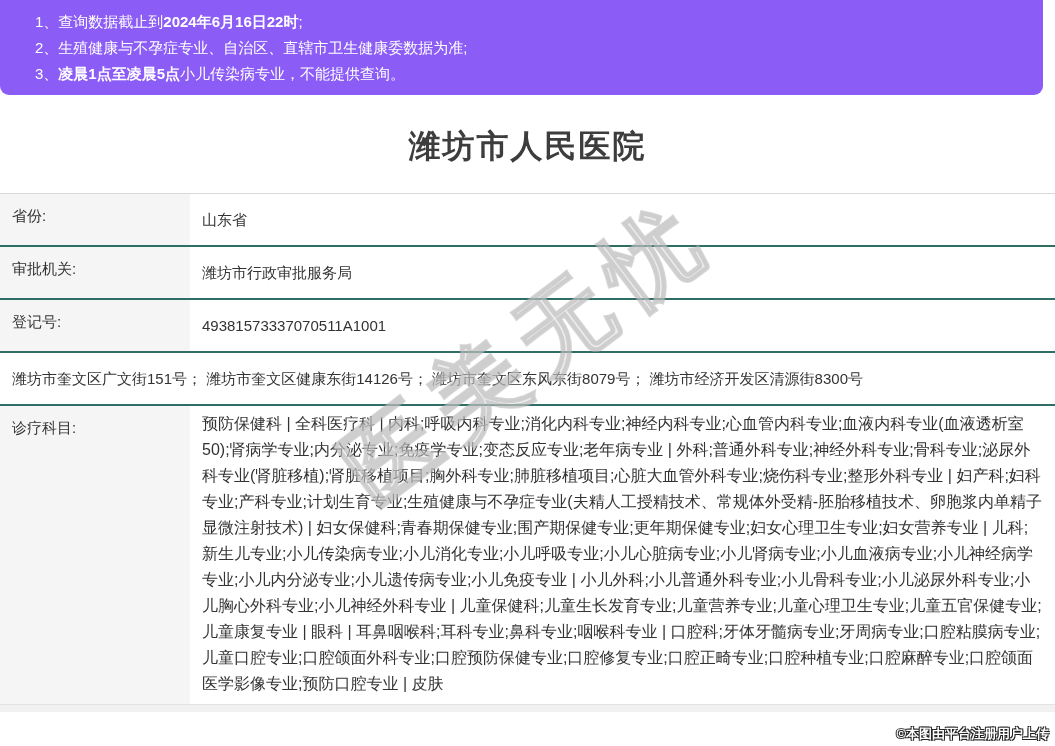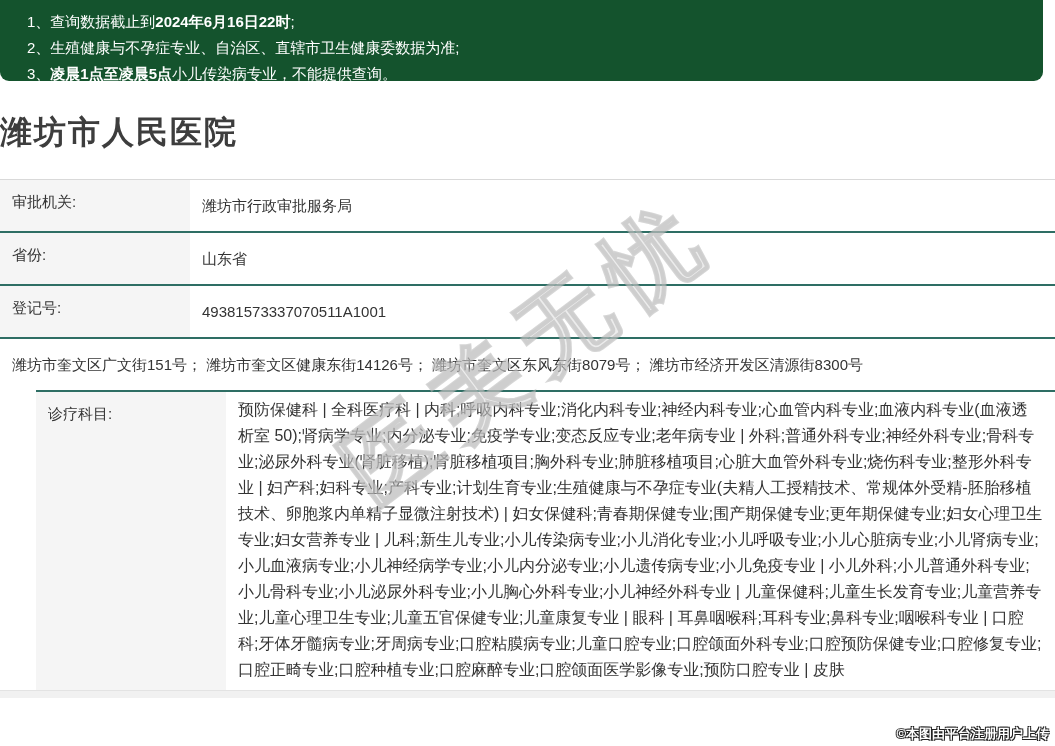--- a/index.html
+++ b/index.html
@@ -5,34 +5,35 @@
   * { margin: 0; padding: 0; box-sizing: border-box; }
   html, body {
     width: 1055px; height: 746px;
     overflow: hidden;
     background: #ffffff;
     font-family: "Liberation Sans", "DejaVu Sans", sans-serif;
     position: relative;
   }
   
   .notice {
-    width: 1043px; height: 81px;
-    background: #14532d;
+    width: 1043px; height: 95px;
+    background: #8b5cf6;
     border-radius: 0 0 9px 9px;
-    padding: 9px 20px 0 27px;
+    padding: 9px 20px 0 35px;
     color: #ffffff;
   }
   .notice-line {
     font-size: 15px;
     line-height: 26px;
     white-space: nowrap;
   }
   .notice-line b { font-weight: bold; }
   
   .page-title {
+    text-align: center;
     font-size: 32px;
     color: #3d3d3d;
     letter-spacing: 2px;
     margin-top: 30px;
     margin-bottom: 24px;
   }
   
   .info-table {
     width: 100%;
     border-top: 1px solid #d9d9d9;
@@ -52,21 +53,21 @@
     padding: 13px 12px 13px 12px;
     font-size: 15px;
     color: #333333;
     line-height: 25px;
   }
   .row-diagnosis .cell-value {
     font-size: 16px;
     line-height: 26px;
     padding-top: 5px;
   }
-  .row-diagnosis { height: 300px; overflow: hidden; margin-left: 36px; }
+  .row-diagnosis { height: 300px; overflow: hidden; }
   .table-bottom-strip {
     width: 100%; height: 8px;
     background: #f1f1f1;
     border-top: 1px solid #e3e3e3;
   }
   
   .diag-watermark {
     position: absolute;
     left: 355px; top: 420px;
     transform: rotate(-37deg);
@@ -100,26 +101,26 @@
 <div class="notice">
   <div class="notice-line"><span>1、</span><span>查询数据截止到</span><b>2024年6月16日22时</b><span>;</span></div>
   <div class="notice-line"><span>2、</span><span>生殖健康与不孕症专业、自治区、直辖市卫生健康委数据为准;</span><b></b><span></span></div>
   <div class="notice-line"><span>3、</span><span></span><b>凌晨1点至凌晨5点</b><span>小儿传染病专业，不能提供查询。</span></div>
 </div>
 
 <h1 class="page-title">潍坊市人民医院</h1>
 
 <div class="info-table">
   <div class="row">
+    <div class="cell-label">省份:</div>
+    <div class="cell-value">山东省</div>
+  </div>
+  <div class="row">
     <div class="cell-label">审批机关:</div>
     <div class="cell-value">潍坊市行政审批服务局</div>
-  </div>
-  <div class="row">
-    <div class="cell-label">省份:</div>
-    <div class="cell-value">山东省</div>
   </div>
   <div class="row">
     <div class="cell-label">登记号:</div>
     <div class="cell-value">49381573337070511A1001</div>
   </div>
   <div class="row">
     <div class="cell-value">潍坊市奎文区广文街151号； 潍坊市奎文区健康东街14126号； 潍坊市奎文区东风东街8079号； 潍坊市经济开发区清源街8300号</div>
   </div>
   <div class="row row-diagnosis">
     <div class="cell-label">诊疗科目:</div>

